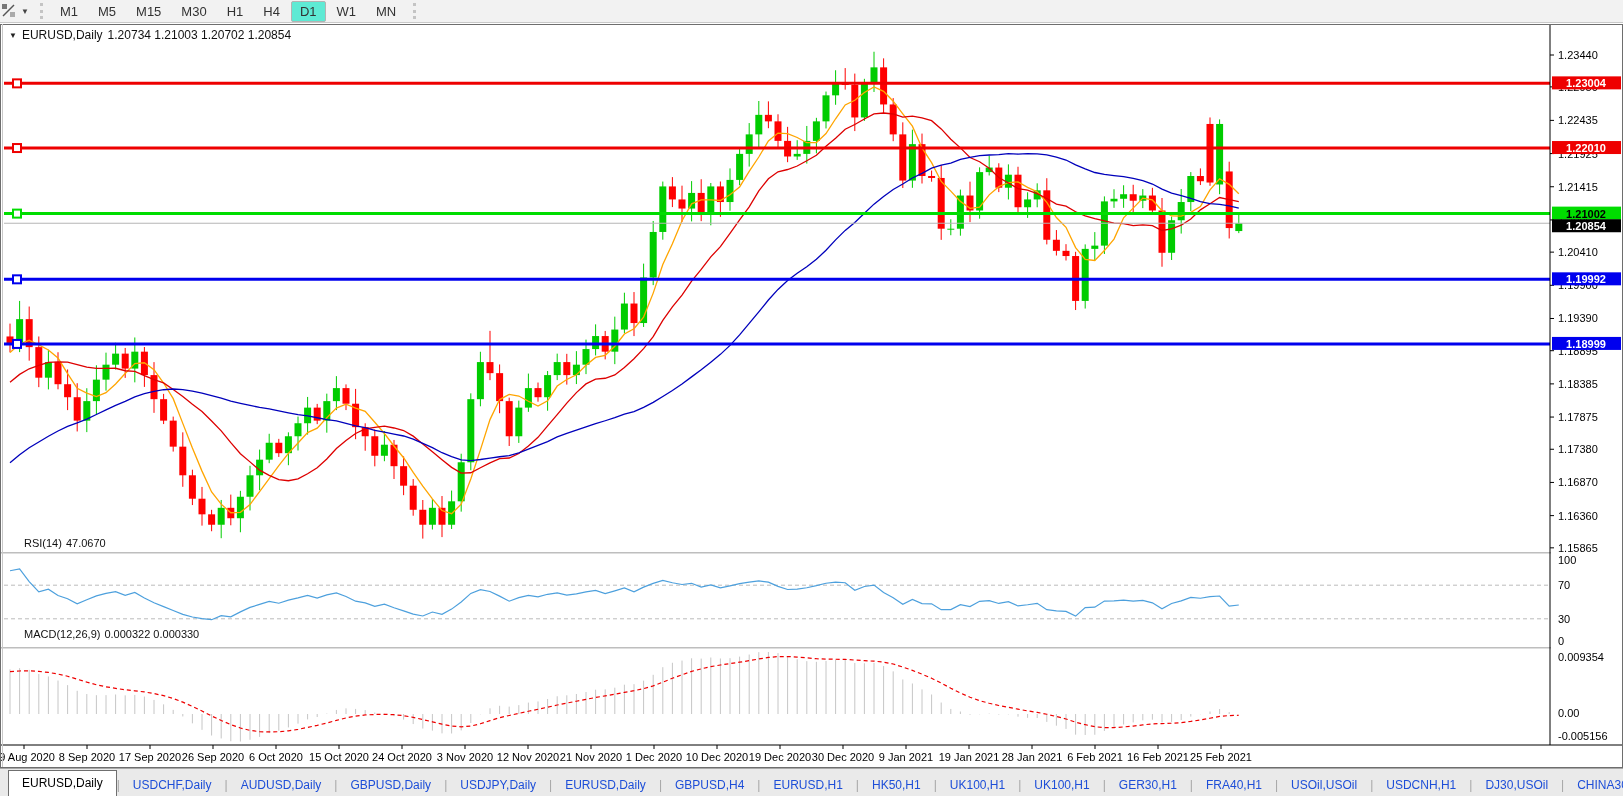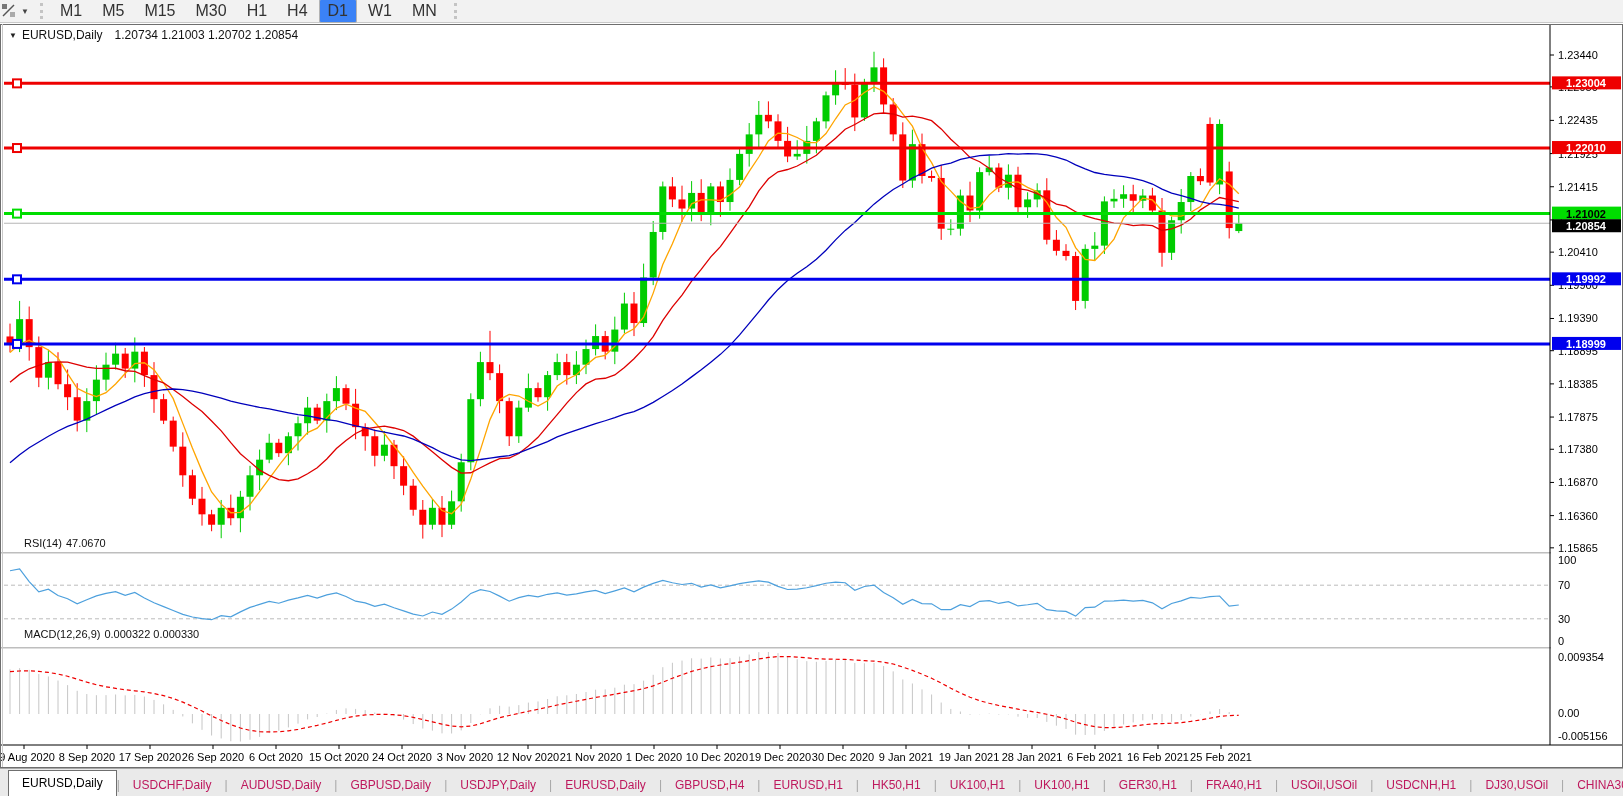--- a/index.html
+++ b/index.html
@@ -5,34 +5,34 @@
   html,body{margin:0;padding:0;width:1623px;height:796px;overflow:hidden;
     font-family:"Liberation Sans",sans-serif;background:#fff;position:relative;}
   
   .toolbar{position:absolute;top:0;left:0;width:1623px;height:22px;background:#f2f2f2;
     border-bottom:1px solid #c9c9c9;display:flex;align-items:center;z-index:5;}
   .tool-icon{width:18px;height:16px;margin-left:1px;position:relative;}
   .tool-icon svg{display:block;}
   .caret{font-size:8px;color:#444;margin:0 4px 0 2px;}
   .grip{height:16px;border-left:3px dotted #c4c4c4;margin:0 7px;}
   .tf-group{display:flex;align-items:center;height:22px;}
-  .tf-btn{font-size:16px;color:#333;padding:2px 8px;margin:0 1px;border:1px solid transparent;
+  .tf-btn{font-size:13px;color:#333;padding:2px 8px;margin:0 1px;border:1px solid transparent;
     border-radius:2px;cursor:default;}
-  .tf-btn.active{background:#3b82f6;border:1px solid #b3b3b3;}
+  .tf-btn.active{background:#5eead4;border:1px solid #b3b3b3;}
   
   #plot{position:absolute;left:0;top:0;z-index:1;}
   .chart-title{position:absolute;left:9px;top:28px;z-index:2;font-size:12px;color:#111;}
   .chart-title .tri{font-size:8px;color:#222;margin-right:5px;vertical-align:1px;}
-  .chart-title .ohlc{margin-left:12px;}
+  .chart-title .ohlc{margin-left:5px;}
   .ind-label{position:absolute;left:24px;z-index:2;font-size:11px;color:#111;}
   .ind-label span{margin-right:4px;}
   
   .tabbar{position:absolute;left:0;top:768px;width:1623px;height:28px;background:#eaeaea;
     border-top:1px solid #a8a8a8;display:flex;align-items:flex-end;z-index:5;box-sizing:border-box;}
-  .tab{height:21px;line-height:21px;padding:0 13px;font-size:12px;color:#be185d;white-space:nowrap;}
+  .tab{height:21px;line-height:21px;padding:0 13px;font-size:12px;color:#1d4ed8;white-space:nowrap;}
   .tab.active{background:#fff;border:1px solid #6f6f6f;border-bottom:none;height:25px;
     line-height:25px;margin-left:8px;color:#000;}
   .tab-sep{color:#a5a5a5;font-size:12px;align-self:center;margin-top:4px;}
 </style>
 </head>
 <body>
 
 <div class="toolbar">
   <div class="tool-icon">
     <svg width="18" height="16" viewBox="0 0 18 16">

